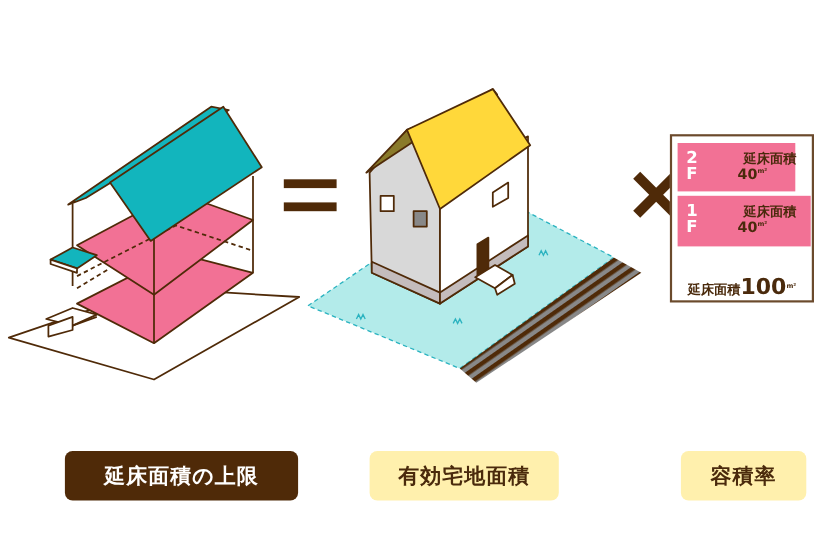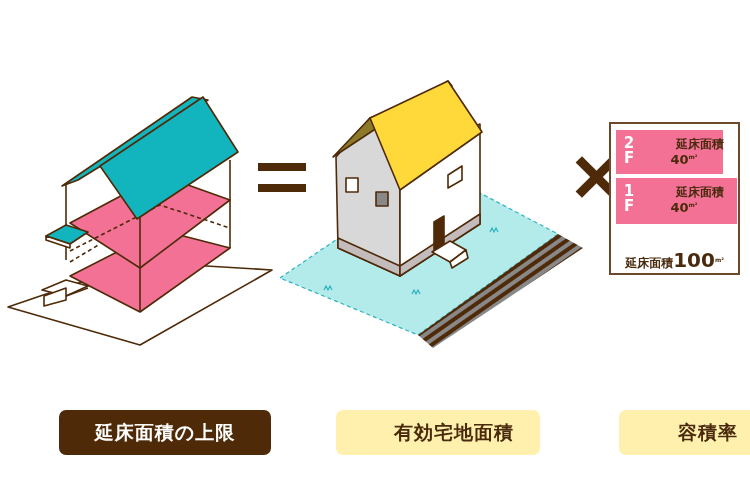--- a/index.html
+++ b/index.html
@@ -1,20 +1,20 @@
 <!DOCTYPE html>
 <html><head>
 <meta charset="utf-8">
 <style>
   html,body{margin:0;padding:0;background:#fff;}
   body{width:750px;height:500px;position:relative;overflow:hidden;font-family:"DejaVu Sans",sans-serif;}
   .abs{position:absolute;}
   .label{position:absolute;border-radius:7px;display:flex;align-items:center;justify-content:center;font-weight:bold;font-size:19px;letter-spacing:1px;}
   .label.dark{background:#4f2a08;color:#fff;margin-left:22px;}
-  .label.light{background:#fff0ad;color:#4a2a0c;padding-left:32px;}
+  .label.light{background:#fff0ad;color:#4a2a0c;}
   .box{position:absolute;left:609px;top:122px;width:131px;height:153px;border:2.5px solid #6b4a2c;box-sizing:border-box;background:#fff;}
   .floor{position:absolute;background:#f27195;}
   .floor .f{position:absolute;left:7px;top:6px;color:#fff;font-weight:bold;font-size:15px;line-height:15px;text-align:center;width:12px;}
   .floor .t1{position:absolute;left:28px;top:6px;width:80px;text-align:right;color:#4a2a0c;font-weight:bold;font-size:12px;}
   .floor .t2{position:absolute;left:28px;top:22px;width:80px;text-align:center;color:#4a2a0c;font-weight:bold;font-size:13px;}
   .site{position:absolute;left:0;right:0;top:124px;text-align:center;color:#4a2a0c;font-weight:bold;font-size:12px;}
   sup{font-size:6px;}
 </style>
 </head>
 <body>

